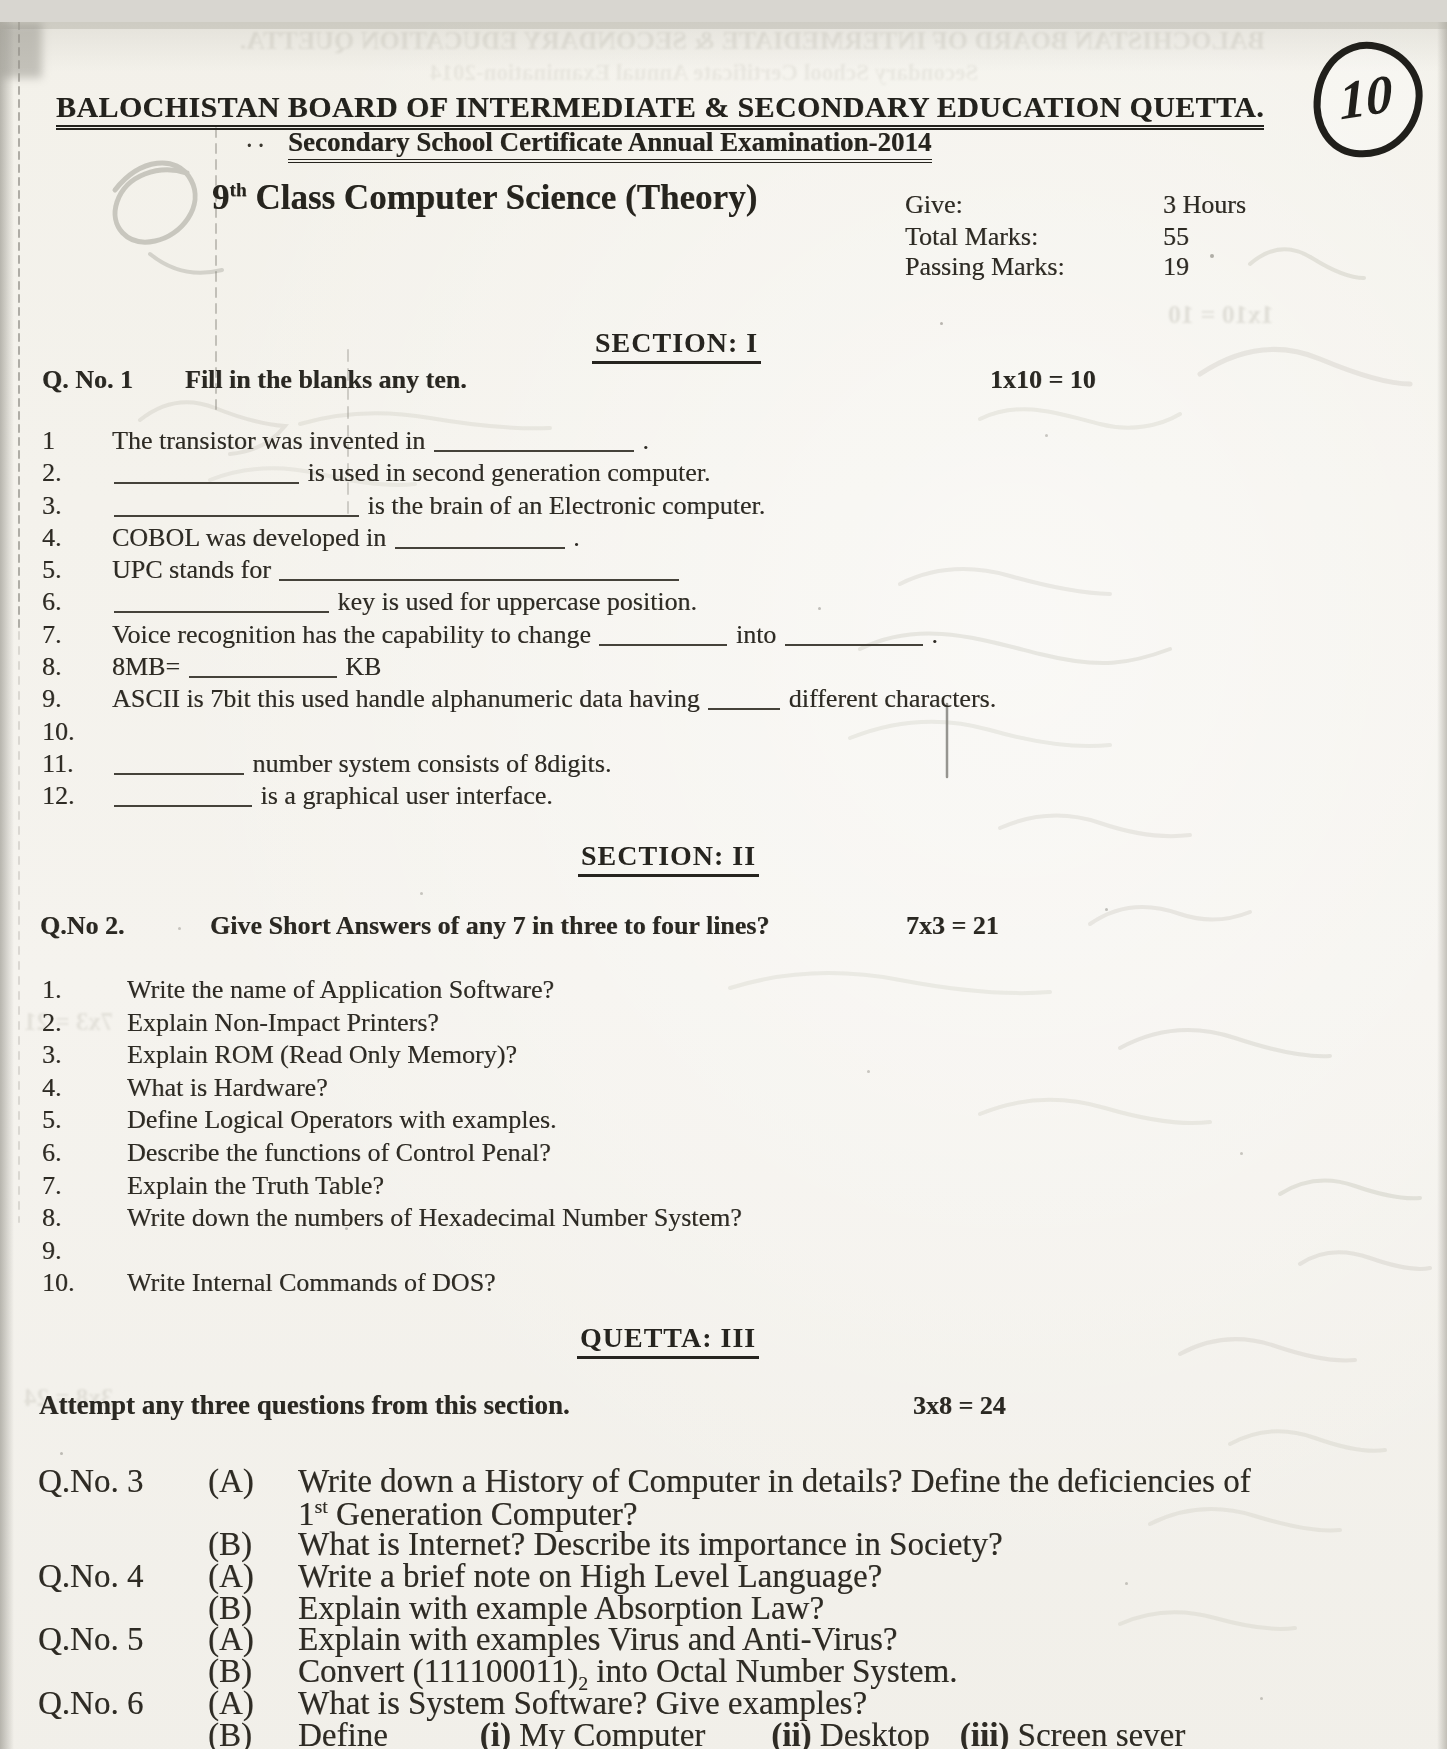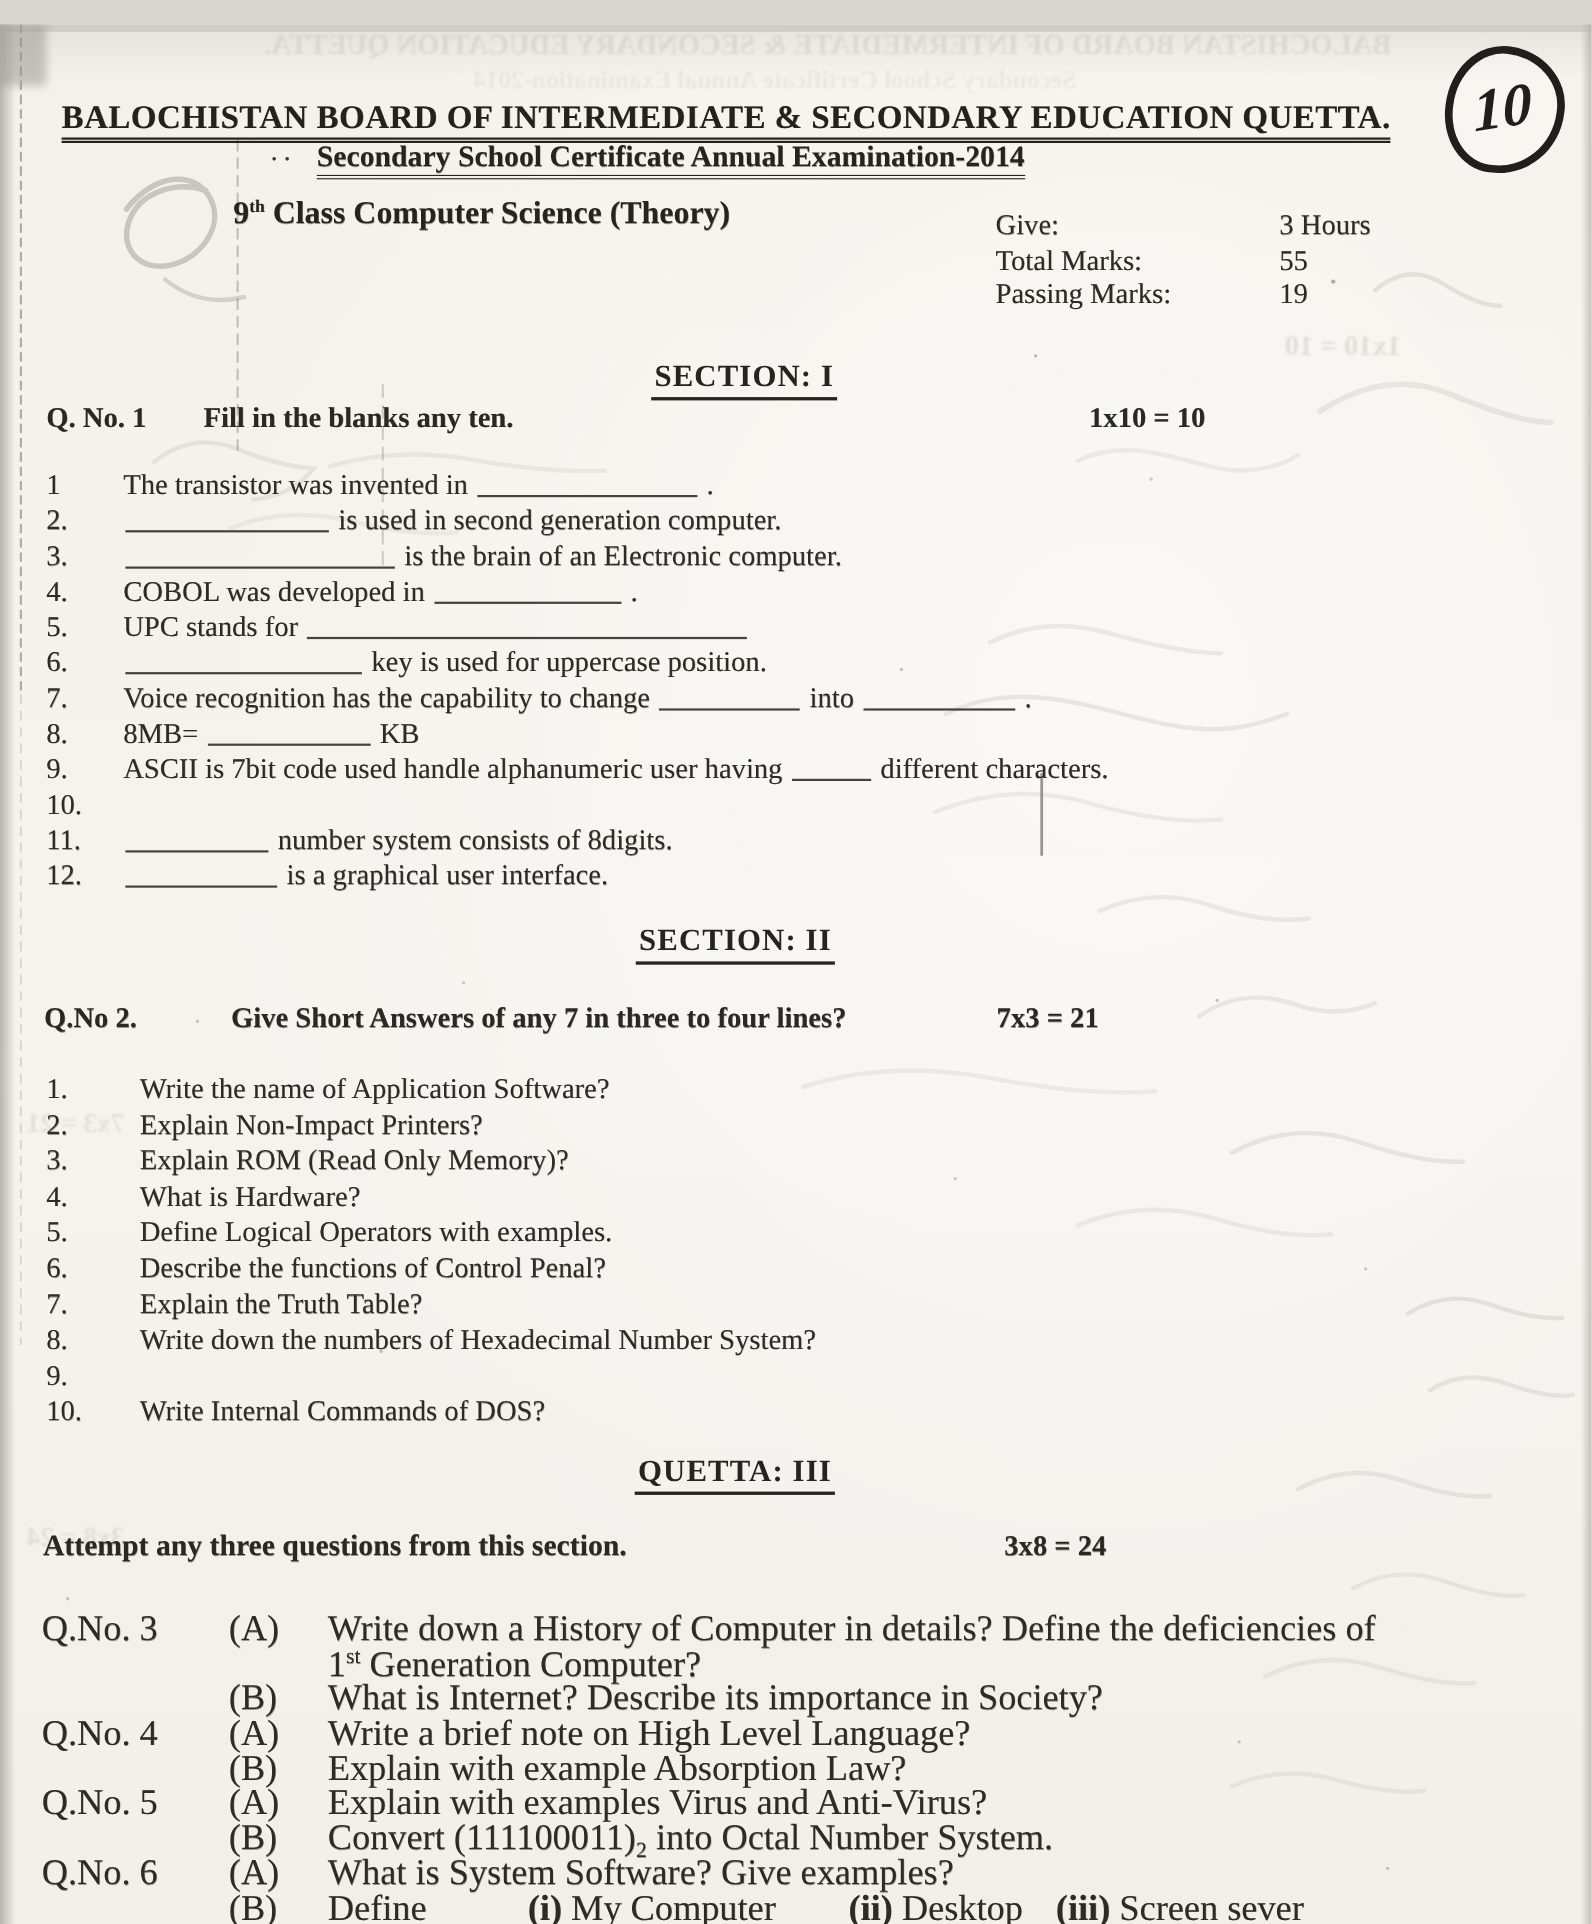--- a/index.html
+++ b/index.html
@@ -23,21 +23,21 @@
   .ghost{position:absolute;transform:scaleX(-1);color:#8f8c7d;filter:blur(1.1px);font-weight:bold;white-space:nowrap;pointer-events:none;}
   .ghost-h1{top:4px;left:175px;width:1090px;overflow:hidden;font-size:26px;opacity:.17;}
   .ghost-h2{top:38px;left:430px;font-size:23px;opacity:.12;}
   .ghost-m1{top:278px;left:1168px;font-size:26px;opacity:.22;}
   .ghost-m2{top:986px;left:24px;font-size:25px;opacity:.18;}
   .ghost-m3{top:1362px;left:24px;font-size:25px;opacity:.18;}
   
   .board-title{position:absolute;left:56px;top:68px;font-size:30px;font-weight:bold;white-space:nowrap;letter-spacing:.4px;border-bottom:5px double #23221d;padding-bottom:1px;color:#23221d;}
   .subtitle-dots{position:absolute;left:246px;top:112px;font-size:20px;font-weight:bold;color:#3a372f;}
   .exam-subtitle{position:absolute;left:288px;top:105px;font-size:27px;font-weight:bold;white-space:nowrap;border-bottom:4px double #26241e;padding-bottom:1px;color:#26241e;}
-  .course-title{position:absolute;left:212px;top:156px;font-size:29px;font-weight:bold;white-space:nowrap;color:#26241e;}
+  .course-title{position:absolute;left:212px;top:156px;font-size:35px;font-weight:bold;white-space:nowrap;color:#26241e;}
   .course-title sup{font-size:55%;}
   .meta-label{position:absolute;left:905px;font-size:26px;white-space:nowrap;}
   .meta-value{position:absolute;left:1163px;font-size:26px;white-space:nowrap;}
   .grade-circle{position:absolute;left:1314px;top:20px;width:94px;height:102px;border:7px solid #201f1b;border-radius:48% 54% 56% 44%/52% 46% 54% 48%;transform:rotate(7deg);display:flex;align-items:center;justify-content:center;background:rgba(255,255,255,.25);}
   .grade-circle span{font-size:54px;font-weight:bold;font-style:italic;color:#201f1b;transform:rotate(-16deg) skewX(-6deg) translate(-2px,-3px);}
   
   .sec-head{position:absolute;font-size:28px;font-weight:bold;letter-spacing:1px;border-bottom:3px solid #26241f;padding:0 3px 2px;color:#26241f;white-space:nowrap;}
   .qlabel,.qtext,.qmarks,.s3-intro{position:absolute;font-weight:bold;font-size:26px;white-space:nowrap;color:#2a2822;}
   
   .items{position:absolute;left:0;right:0;}
@@ -172,21 +172,21 @@
       <div class="fi-row">
         <span class="num scan">7.</span>
         <span class="fi-text"><span class="scan">Voice recognition has the capability to change </span><span class="blank" style="width: 128px;"></span><span class="scan"> into </span><span class="blank" style="width: 138px;"></span><span class="scan"> .</span></span>
       </div>
       <div class="fi-row">
         <span class="num scan">8.</span>
         <span class="fi-text"><span class="scan">8MB= </span><span class="blank" style="width: 148px;"></span><span class="scan"> KB</span></span>
       </div>
       <div class="fi-row">
         <span class="num scan">9.</span>
-        <span class="fi-text"><span class="scan">ASCII is 7bit code used handle alphanumeric user having </span><span class="blank" style="width: 72px;"></span><span class="scan"> different characters.</span></span>
+        <span class="fi-text"><span class="scan">ASCII is 7bit this used handle alphanumeric data having </span><span class="blank" style="width: 72px;"></span><span class="scan"> different characters.</span></span>
       </div>
       <div class="fi-row">
         <span class="num scan">10.</span>
       </div>
       <div class="fi-row">
         <span class="num scan">11.</span>
         <span class="fi-text"><span class="blank" style="width: 130px;"></span><span class="scan"> number system consists of 8digits.</span></span>
       </div>
       <div class="fi-row">
         <span class="num scan">12.</span>

